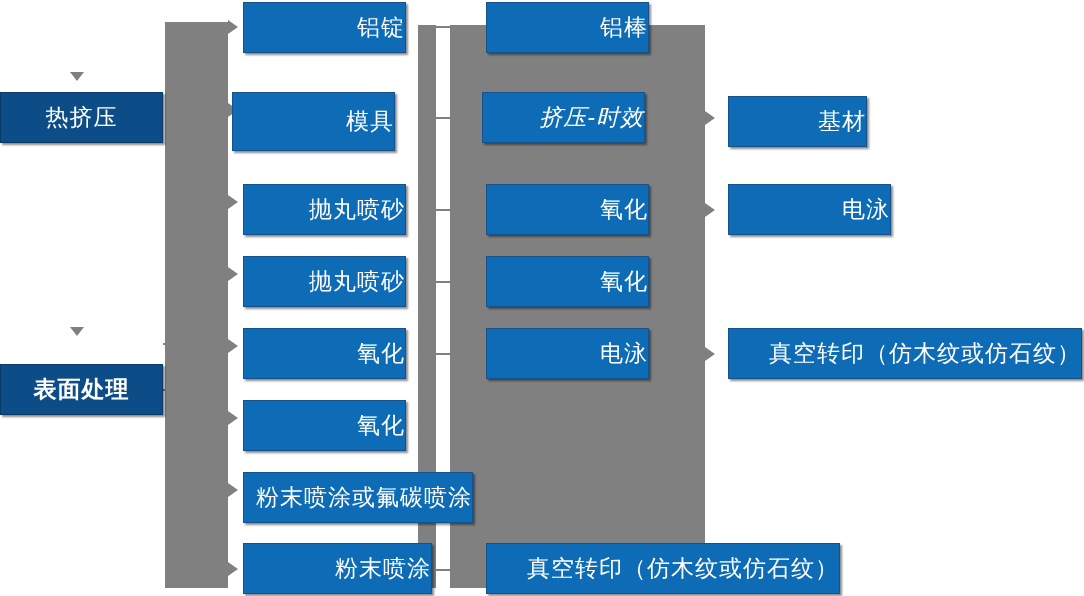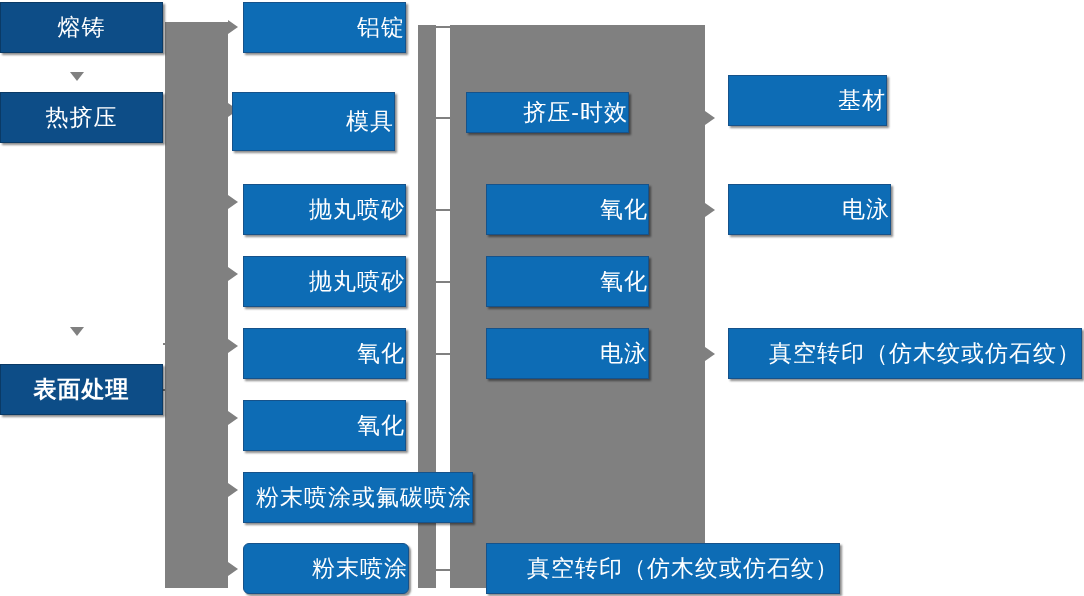--- a/index.html
+++ b/index.html
@@ -103,23 +103,20 @@
   <div class="hline" style="left:434px; top:117px; width:18px;"></div>
   <div class="hline" style="left:434px; top:209px; width:18px;"></div>
   <div class="hline" style="left:434px; top:281px; width:18px;"></div>
   <div class="hline" style="left:434px; top:353px; width:18px;"></div>
   <div class="hline" style="left:434px; top:569px; width:18px;"></div>
 
   <div class="arrow-right" style="left:705px; top:111px;"></div>
   <div class="arrow-right" style="left:705px; top:203px;"></div>
   <div class="arrow-right" style="left:705px; top:347px;"></div>
 
-  <div class="box dark" style="left:0px; top:2px; width:163px; height:51px;">
-    <span>熔铸</span>
-  </div>
   <div class="box dark" style="left:0px; top:92px; width:163px; height:51px;">
     <span>热挤压</span>
   </div>
   <div class="box dark" style="left:0px; top:364px; width:163px; height:51px;font-weight:bold;">
     <span>表面处理</span>
   </div>
 
   <div class="box primary" style="left:243px; top:2px; width:163px; height:51px;">
     <span>铝锭</span>
   </div>
@@ -134,41 +131,44 @@
   </div>
   <div class="box primary" style="left:243px; top:328px; width:163px; height:51px;">
     <span>氧化</span>
   </div>
   <div class="box primary" style="left:243px; top:400px; width:163px; height:51px;">
     <span>氧化</span>
   </div>
   <div class="box primary" style="left:243px; top:472px; width:230px; height:51px;">
     <span>粉末喷涂或氟碳喷涂</span>
   </div>
-  <div class="box primary" style="left:243px; top:543px; width:166px; height:51px;border-radius:6px;">
+  <div class="box primary" style="left:243px; top:543px; width:189px; height:51px;">
     <span>粉末喷涂</span>
   </div>
 
-  <div class="box primary" style="left:466px; top:92px; width:163px; height:41px;">
+  <div class="box primary" style="left:486px; top:2px; width:163px; height:51px;">
+    <span>铝棒</span>
+  </div>
+  <div class="box primary" style="left:482px; top:92px; width:163px; height:51px;font-style:italic;">
     <span>挤压-时效</span>
   </div>
   <div class="box primary" style="left:486px; top:184px; width:163px; height:51px;">
     <span>氧化</span>
   </div>
   <div class="box primary" style="left:486px; top:256px; width:163px; height:51px;">
     <span>氧化</span>
   </div>
   <div class="box primary" style="left:486px; top:328px; width:163px; height:51px;">
     <span>电泳</span>
   </div>
   <div class="box primary" style="left:486px; top:543px; width:354px; height:51px;">
     <span>真空转印（仿木纹或仿石纹）</span>
   </div>
 
-  <div class="box primary" style="left:728px; top:75px; width:159px; height:51px;">
+  <div class="box primary" style="left:728px; top:96px; width:139px; height:51px;">
     <span>基材</span>
   </div>
   <div class="box primary" style="left:728px; top:184px; width:163px; height:51px;">
     <span>电泳</span>
   </div>
   <div class="box primary" style="left:728px; top:328px; width:354px; height:51px;">
     <span>真空转印（仿木纹或仿石纹）</span>
   </div>
 
 </div>

